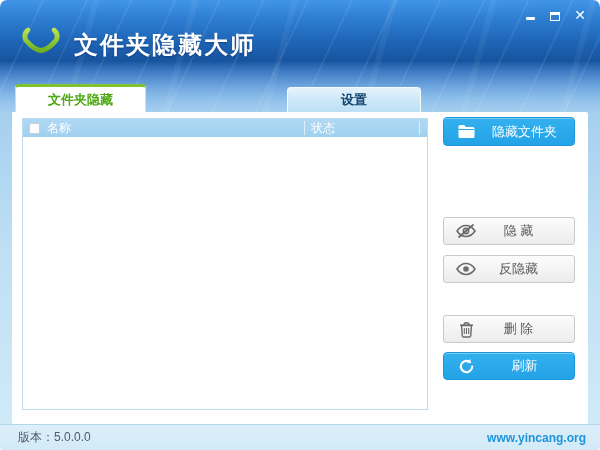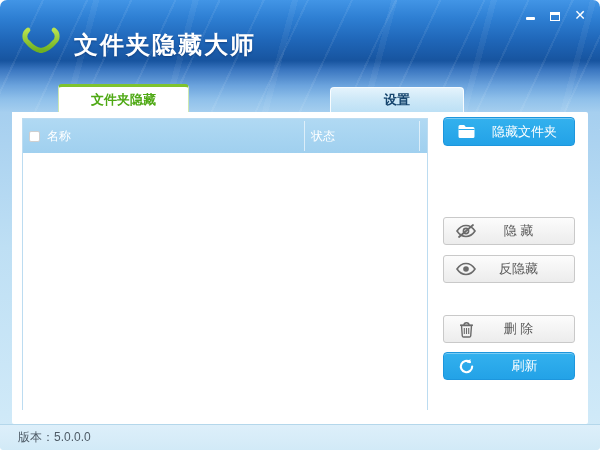--- a/index.html
+++ b/index.html
@@ -27,21 +27,21 @@
     position:absolute; left:74px; top:29px; color:#ffffff; font-size:24px; font-weight:bold;
     letter-spacing:2px; text-shadow:0 1px 2px rgba(0,30,80,0.45); white-space:nowrap;
   }
   .win-controls { position:absolute; right:12px; top:6px; display:flex; align-items:flex-start; gap:9px; }
   .wc { width:16px; height:18px; display:flex; align-items:center; justify-content:center; cursor:pointer; }
   .wc-min .bar { width:9px; height:3px; background:#ffffff; margin-top:7px; border-radius:1px; }
   .wc-max .box { width:10px; height:9px; border:1px solid #ffffff; border-top:3px solid #ffffff; margin-top:2px; }
   .wc-close { color:#ffffff; font-size:14px; font-weight:bold; line-height:18px; }
 
   
-  .tabs { position:absolute; left:15px; top:84px; height:28px; width:420px;margin-left:43px; }
+  .tabs { position:absolute; left:15px; top:84px; height:28px; width:420px; }
   .tab {
     position:absolute; bottom:0; height:25px; border-radius:4px 4px 0 0;
     display:flex; align-items:center; justify-content:center;
     font-size:13px; font-weight:bold; cursor:pointer;
     background:linear-gradient(180deg,#e4f3fc 0%, #cfe9f8 45%, #bce0f5 100%);
     border:1px solid rgba(255,255,255,0.85); border-bottom:none; color:#16456e;
   }
   .tab.active {
     height:28px; background:#ffffff; color:#4fa915;
     border:1px solid #cde8b0; border-bottom:none; border-top:3px solid #7fc32e;
@@ -55,21 +55,21 @@
     position:absolute; left:12px; top:112px; width:576px; height:312px;
     background:#ffffff; border-radius:0 2px 2px 2px;
   }
 
   
   .listbox {
     position:absolute; left:22px; top:118px; width:406px; height:292px;
     border:1px solid #bcdcf1; background:#ffffff;
   }
   .list-header {
-    position:relative; height:34px; background:linear-gradient(180deg,#b0d9f3,#a0d0ef);
+    position:relative; height:18px; background:linear-gradient(180deg,#b0d9f3,#a0d0ef);
     display:flex; align-items:center; color:#ffffff; font-size:12px;
   }
   .col-sep { position:absolute; top:2px; bottom:2px; width:1px; background:rgba(255,255,255,0.6); }
   .sep1 { left:281px; } .sep2 { right:7px; }
   .checkbox {
     width:11px; height:11px; background:#ffffff; border:1px solid #cfcfcf; border-radius:2px;
     margin-left:6px; cursor:pointer;
   }
   .col-name { margin-left:7px; }
   .col-status { position:absolute; left:288px; }
@@ -208,14 +208,15 @@
       <svg width="17" height="17" viewBox="0 0 24 24">
         <path d="M20 12 a8 8 0 1 1 -3.1 -6.3" fill="none" stroke="#ffffff" stroke-width="3" stroke-linecap="round"></path>
         <path d="M17.5 1.5 L17.6 7 L12.2 6.2 Z" fill="#ffffff"></path>
       </svg>
     </span>
     <span class="lbl">刷新</span>
   </div>
 
   <div class="statusbar">
     <span class="version">版本：5.0.0.0</span>
+    <span class="website">www.yincang.org</span>
   </div>
 </div>
 
 </body></html>

